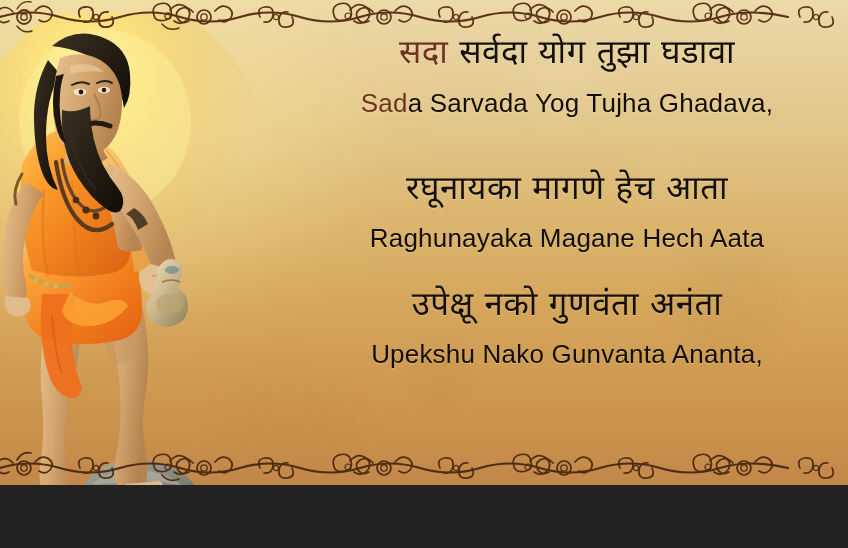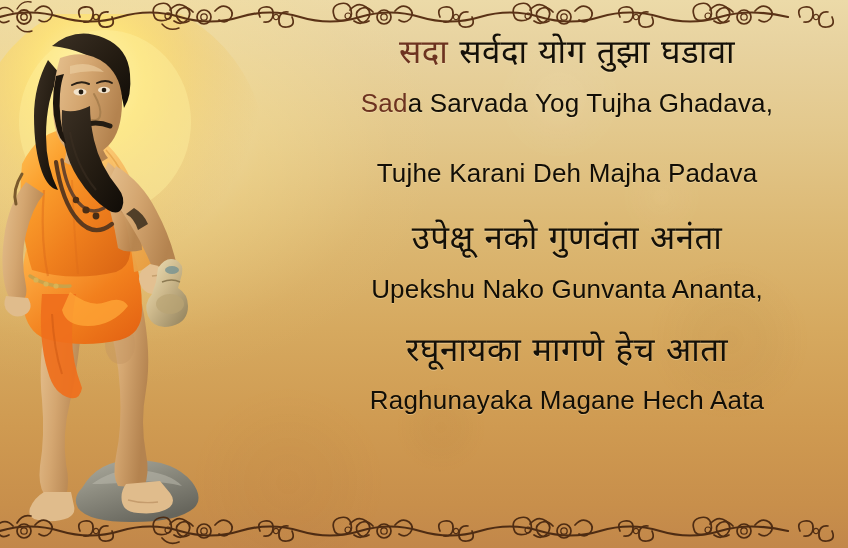--- a/index.html
+++ b/index.html
@@ -3,21 +3,21 @@
 <meta charset="utf-8">
 <style>
   html, body {
     margin: 0;
     padding: 0;
     background: #222;
   }
   #stage {
     position: relative;
     width: 848px;
-    height: 548px;
+    height: 485px;
     overflow: hidden;
     font-family: "Liberation Sans", "DejaVu Sans", sans-serif;
     
     background:
       radial-gradient(ellipse 420px 300px at 12% 26%,
           rgba(255,248,200,0.55) 0%,
           rgba(255,233,150,0.30) 38%,
           rgba(255,220,130,0.05) 68%,
           rgba(0,0,0,0) 82%),
       linear-gradient(to bottom,
@@ -259,31 +259,30 @@
   </div>
 
   <div id="verses">
 
     <div class="couplet couplet-1">
       <div class="devanagari"><span class="accent-word">सदा</span><span>  सर्वदा  योग  तुझा  घडावा</span></div>
       <div class="roman"><span class="accent-word">Sad</span><span>a Sarvada Yog Tujha Ghadava,</span></div>
     </div>
 
     <div class="couplet couplet-2">
-      <div class="roman">Tujhe Karani Deh Majha Padava</div>
+    </div>
+
+    <div class="couplet couplet-4">
+      <div class="devanagari">रघूनायका  मागणे  हेच  आता</div>
+      <div class="roman">Raghunayaka Magane Hech Aata</div>
     </div>
 
     <div class="couplet couplet-3">
       <div class="devanagari">उपेक्षू  नको  गुणवंता  अनंता</div>
       <div class="roman">Upekshu Nako Gunvanta Ananta,</div>
-    </div>
-
-    <div class="couplet couplet-4">
-      <div class="devanagari">रघूनायका  मागणे  हेच  आता</div>
-      <div class="roman">Raghunayaka Magane Hech Aata</div>
     </div>
 
   </div>
 
   <div class="border-band top">
     <svg viewBox="0 0 848 34" preserveAspectRatio="none" xmlns="http://www.w3.org/2000/svg">
       <g id="filigree-top" fill="none" stroke="#5a3216" stroke-width="2" stroke-linecap="round">
 
         <path d="M0 17 q30 -9 60 0 q30 9 60 0 q30 -9 60 0 q30 9 60 0 q30 -9 60 0 q30 9 60 0
                  q30 -9 60 0 q30 9 60 0 q30 -9 60 0 q30 9 60 0 q30 -9 60 0 q30 9 60 0 q30 -9 68 0" stroke-width="2.2"></path>

